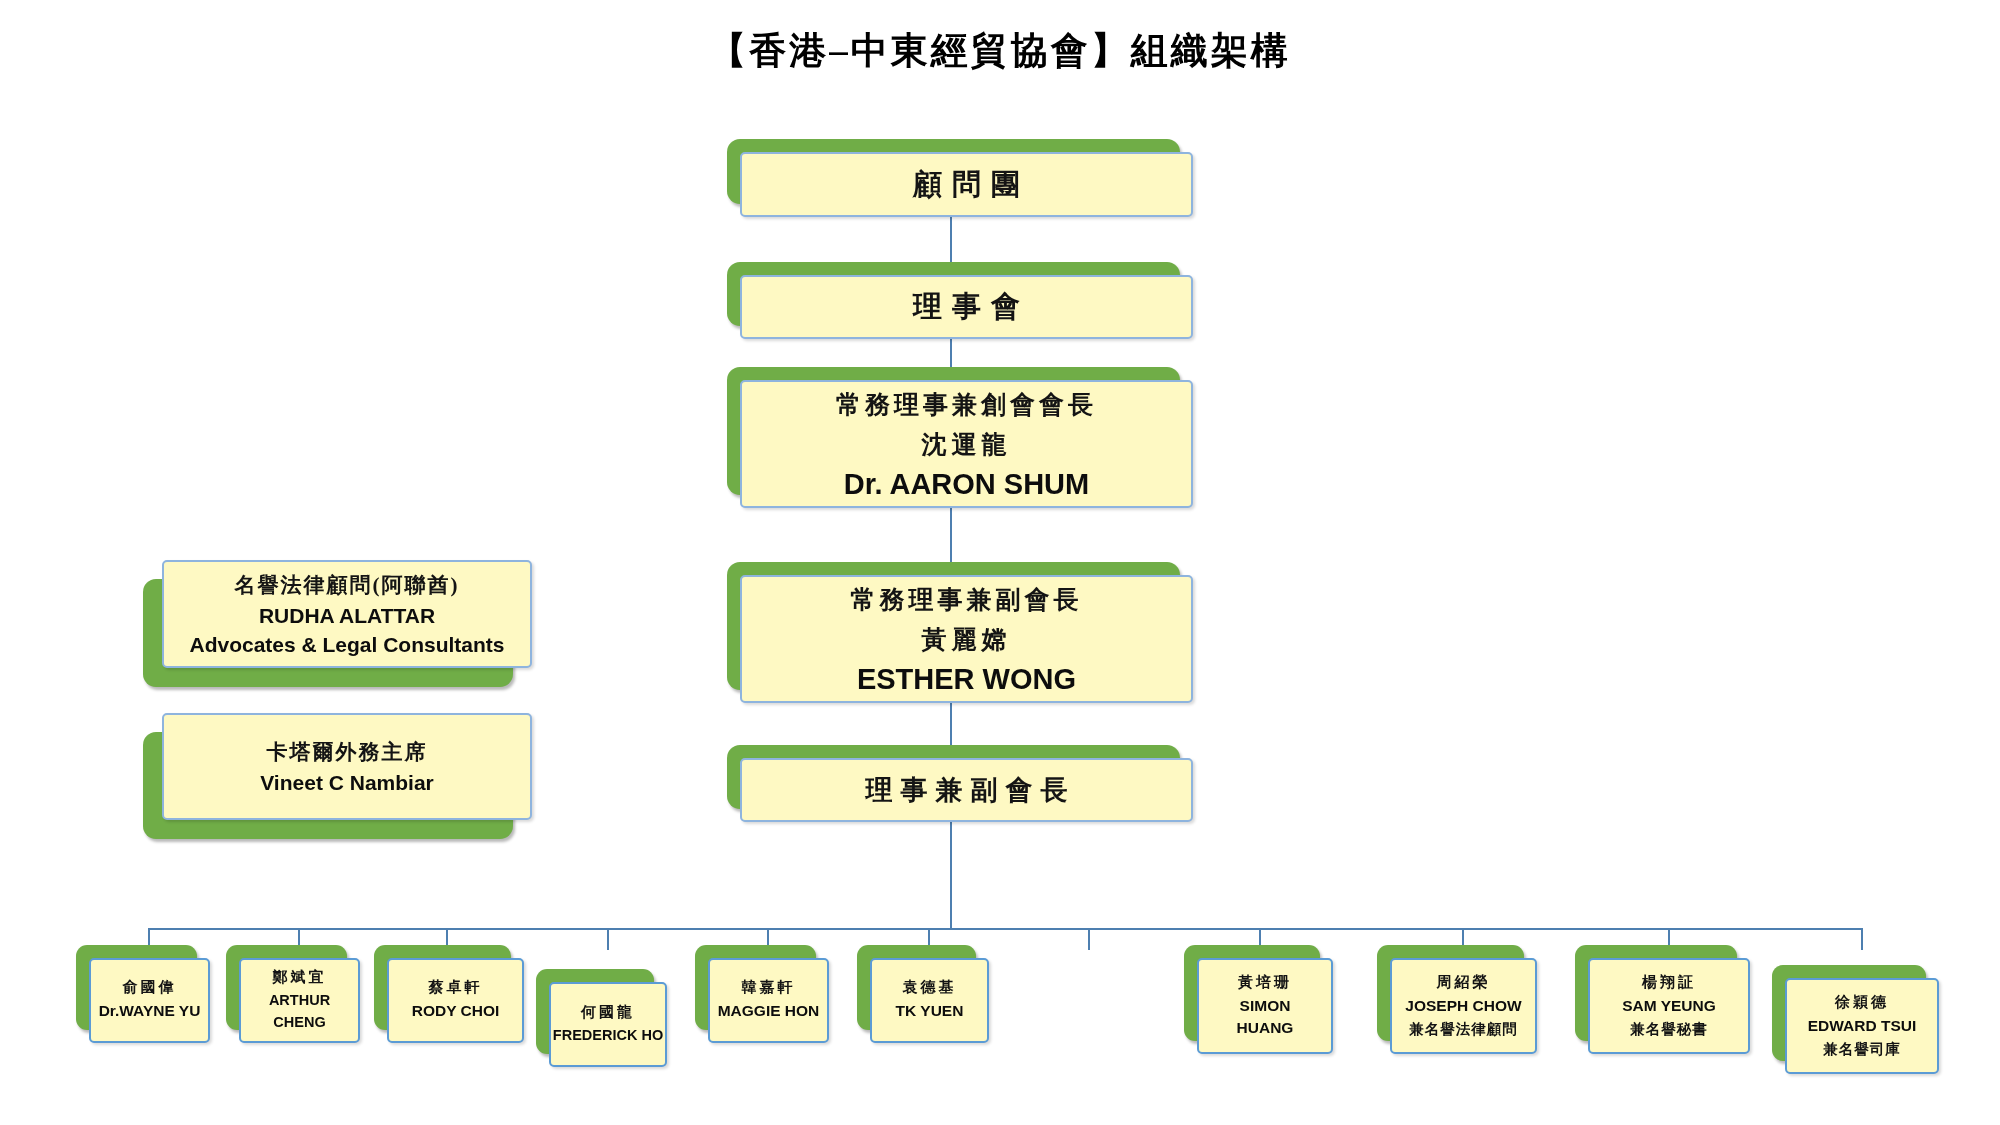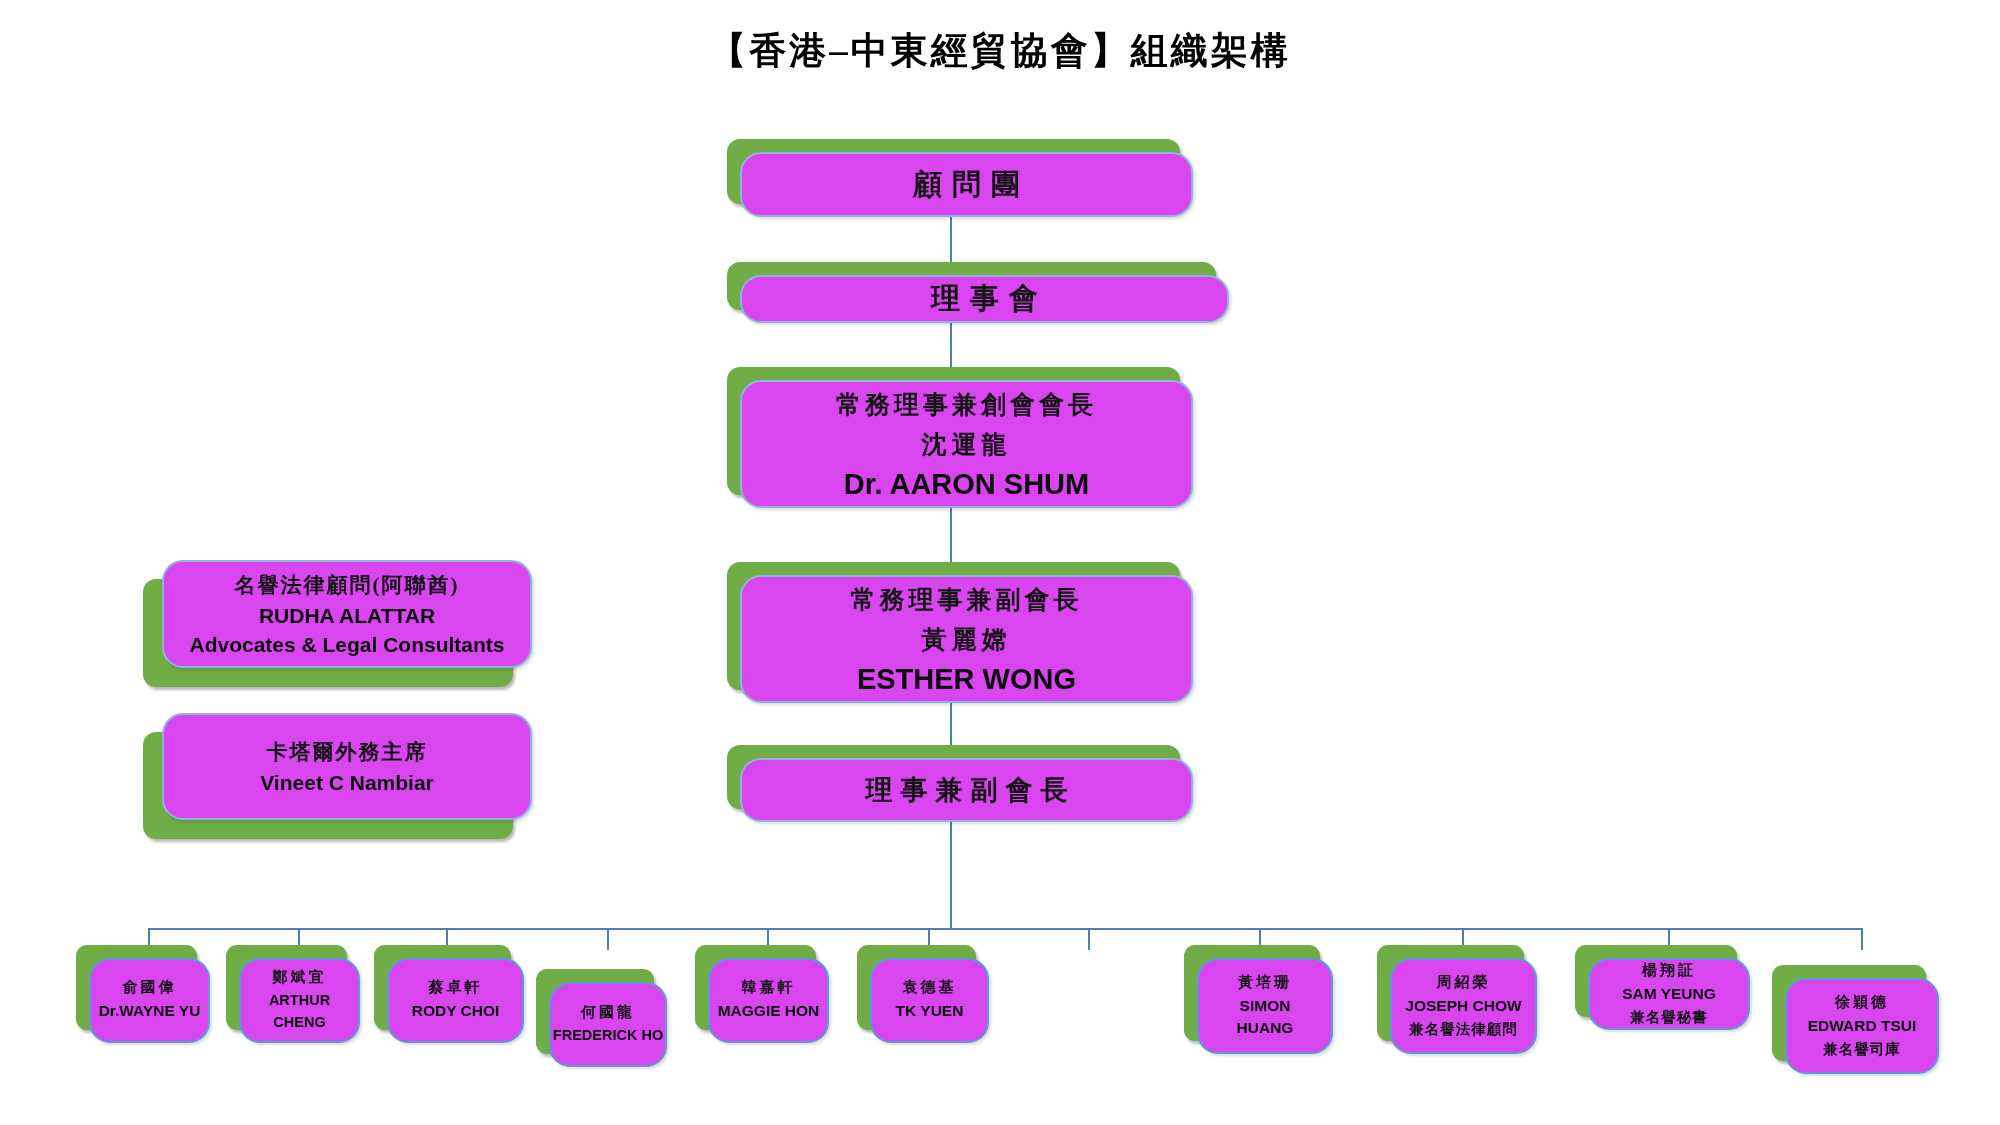--- a/index.html
+++ b/index.html
@@ -15,22 +15,22 @@
   .line-v,.line-h{position:absolute;background:#4E7FB0;}
   .line-v{width:2px;}
   .line-h{height:2px;}
 
   
   .node{position:absolute;}
   .node .green{position:absolute;inset:0;background:#70AD47;border-radius:13px;
     box-shadow:2px 3px 3px rgba(0,0,0,0.28);}
   .node.up-left .green{transform:translate(-13px,-13px);}
   .node.down-left .green{transform:translate(-19px,19px);}
-  .node .inner{position:absolute;inset:0;background:#d946ef;border:2px solid #8EB4DE;
-    border-radius:21px;display:flex;flex-direction:column;align-items:center;
+  .node .inner{position:absolute;inset:0;background:#fef9c3;border:2px solid #8EB4DE;
+    border-radius:5px;display:flex;flex-direction:column;align-items:center;
     justify-content:center;gap:7px;box-shadow:2px 2px 3px rgba(0,0,0,0.15);}
   .node.bottom .inner{border-color:#5B9BD5;gap:3px;}
   .node.bottom .green{border-radius:11px;}
 
   
   .cn{font-family:"Liberation Serif","DejaVu Serif",serif;font-weight:700;color:#141414;}
   .en{font-family:"Liberation Sans","DejaVu Sans",sans-serif;font-weight:700;color:#0d0d0d;}
   .big-label{font-size:29px;letter-spacing:10px;text-indent:10px;}
   .mid-label{font-size:27px;letter-spacing:8px;text-indent:8px;}
   .role{font-size:25px;letter-spacing:4px;}
@@ -63,21 +63,21 @@
   <div class="line-v" style="left:1668px;top:928px;height:22px;"></div>
   <div class="line-v" style="left:1861px;top:928px;height:22px;"></div>
 
   <div class="node up-left" style="left:740px;top:152px;width:453px;height:65px;">
     <div class="green"></div>
     <div class="inner">
       <div class="cn big-label">顧問團</div>
     </div>
   </div>
 
-  <div class="node up-left" style="left:740px;top:275px;width:453px;height:48px;padding-left:36px;">
+  <div class="node up-left" style="left:740px;top:275px;width:453px;height:64px;">
     <div class="green"></div>
     <div class="inner">
       <div class="cn big-label">理事會</div>
     </div>
   </div>
 
   <div class="node up-left" style="left:740px;top:380px;width:453px;height:128px;">
     <div class="green"></div>
     <div class="inner">
       <div class="cn role">常務理事兼創會會長</div>
@@ -178,21 +178,21 @@
 
   <div class="node bottom up-left" style="left:1390px;top:958px;width:147px;height:96px;">
     <div class="green"></div>
     <div class="inner">
       <div class="cn b-cn">周紹榮</div>
       <div class="en b-en">JOSEPH CHOW</div>
       <div class="cn b-extra">兼名譽法律顧問</div>
     </div>
   </div>
 
-  <div class="node bottom up-left" style="left:1588px;top:958px;width:162px;height:72px;">
+  <div class="node bottom up-left" style="left:1588px;top:958px;width:162px;height:96px;">
     <div class="green"></div>
     <div class="inner">
       <div class="cn b-cn">楊翔証</div>
       <div class="en b-en">SAM YEUNG</div>
       <div class="cn b-extra">兼名譽秘書</div>
     </div>
   </div>
 
   <div class="node bottom up-left" style="left:1785px;top:958px;width:154px;height:96px;margin-top:20px;">
     <div class="green"></div>

